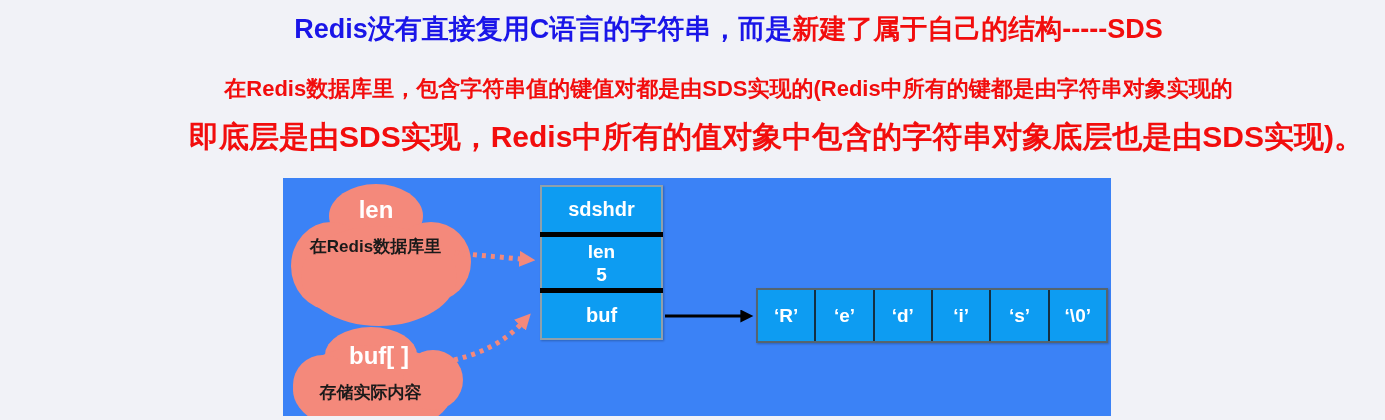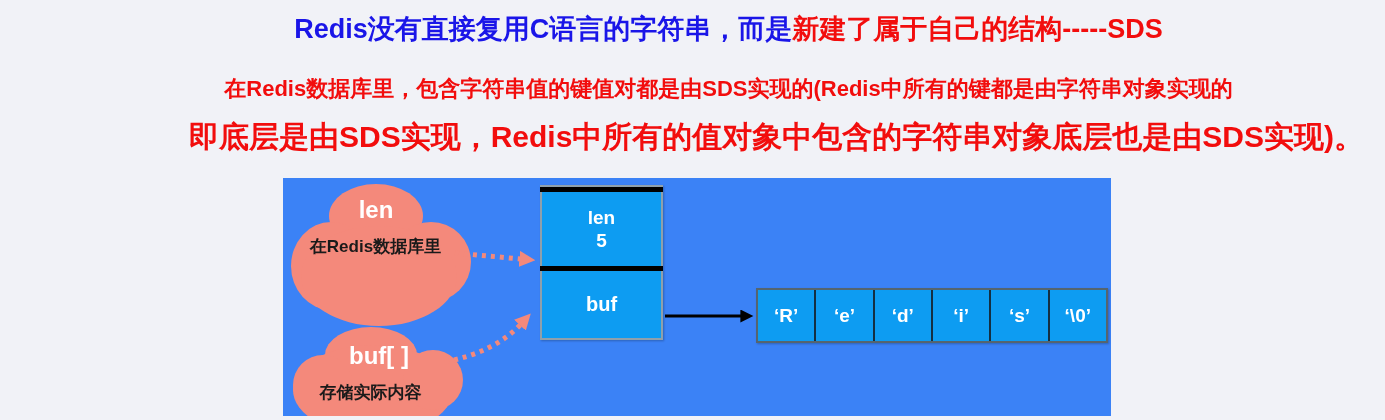--- a/index.html
+++ b/index.html
@@ -121,20 +121,21 @@
     <line x1="382" y1="138" x2="460" y2="138" stroke="#000000" stroke-width="3" marker-end="url(#ah-black)"></line>
   </svg>
 
   <div class="cloud-text cloud-title c1-title">len</div>
   <div class="cloud-text cloud-line c1-line1">在Redis数据库里</div>
 
   <div class="cloud-text cloud-title c2-title">buf[ ]</div>
   <div class="cloud-text cloud-line c2-line">存储实际内容</div>
 
   <div class="struct-box">
+    <div class="sb-sec">sdshdr</div>
     <div class="sb-div"></div>
     <div class="sb-sec mid">
       <div>len</div>
       <div>5</div>
     </div>
     <div class="sb-div"></div>
     <div class="sb-sec">buf</div>
   </div>
 
   <div class="char-array">

